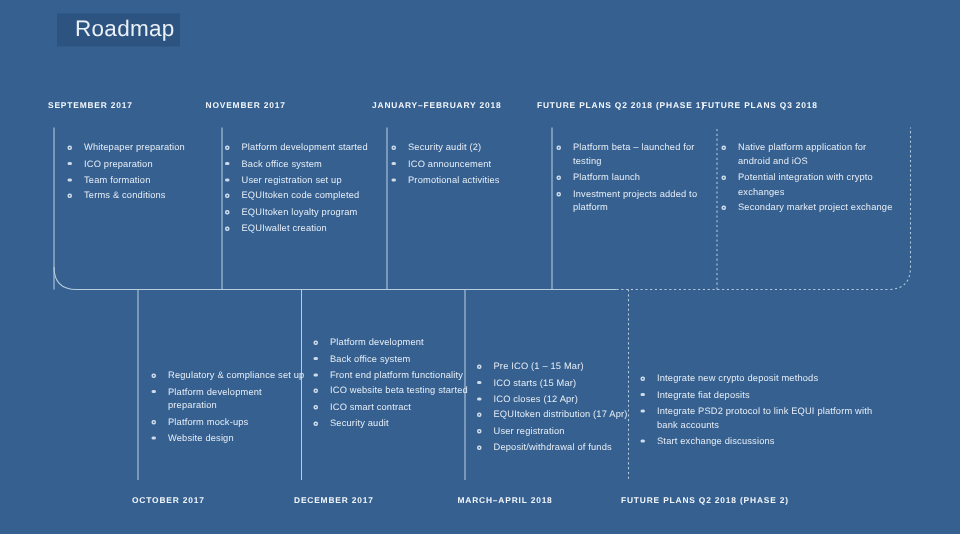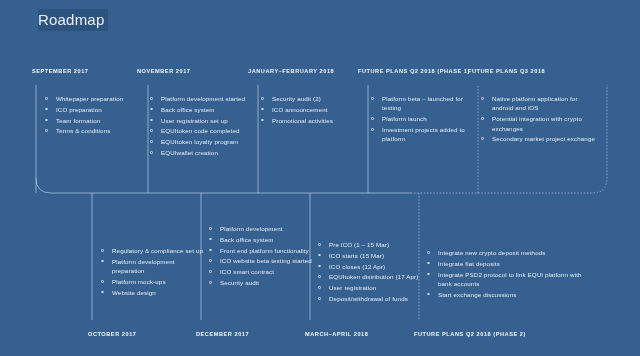--- a/index.html
+++ b/index.html
@@ -21,21 +21,21 @@
   
   #page-title {
     position: absolute;
     left: 38px;
     top: 9px;
     font-size: 15px;
     line-height: 19px;
     letter-spacing: 0.2px;
     color: #eaf0f7;
     background: #2d5381;
-    padding: 1px 4px 2px 0;
+    padding: 1px 4px 2px 12px;
     white-space: nowrap;
   }
 
   
   #spine-layer {
     position: absolute;
     left: 0;
     top: 0;
     width: 640px;
     height: 356px;

